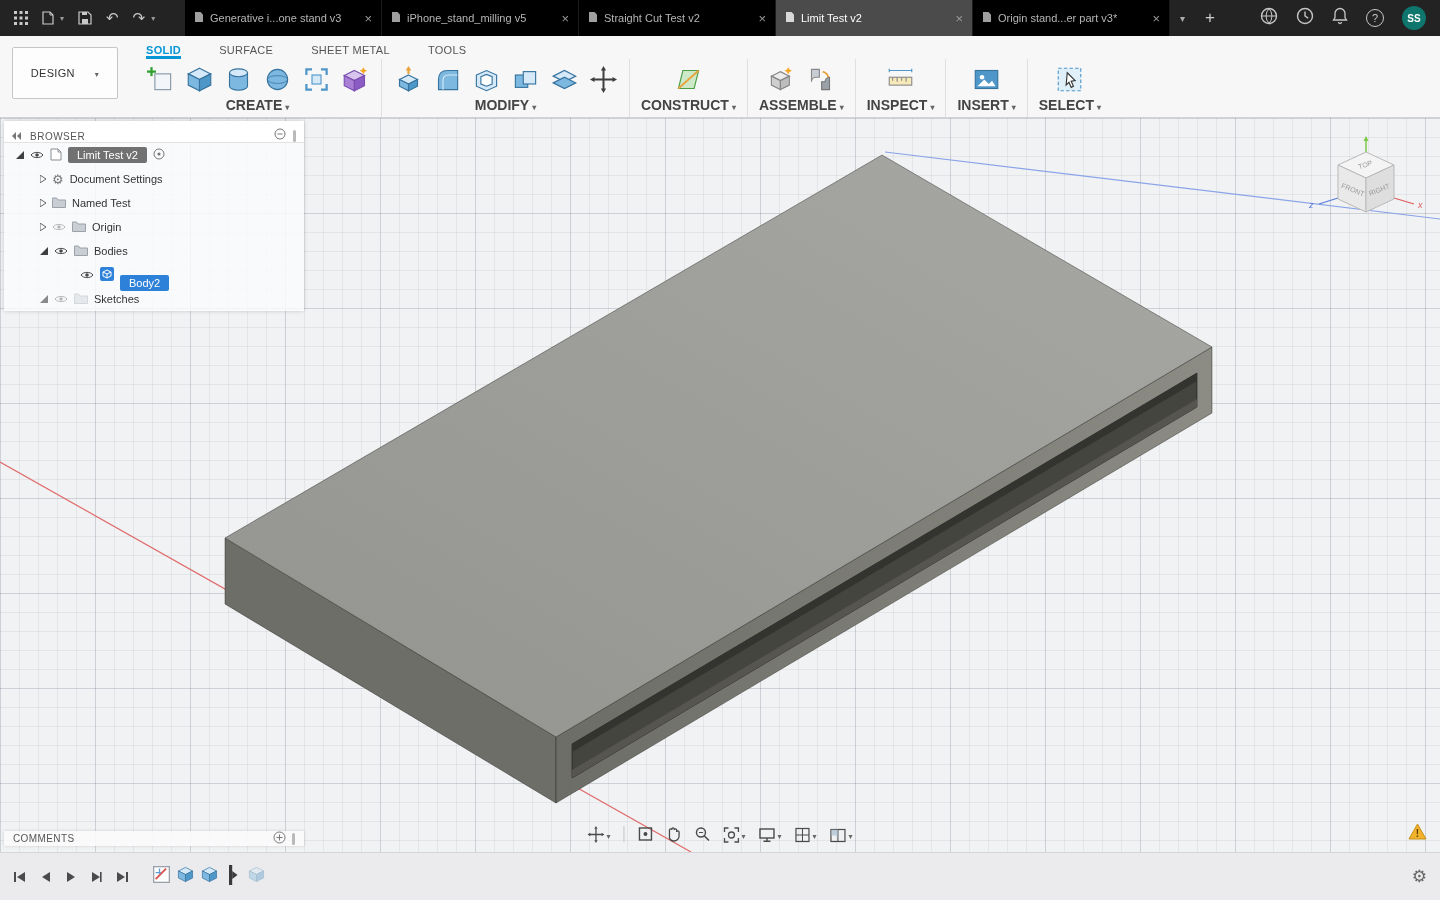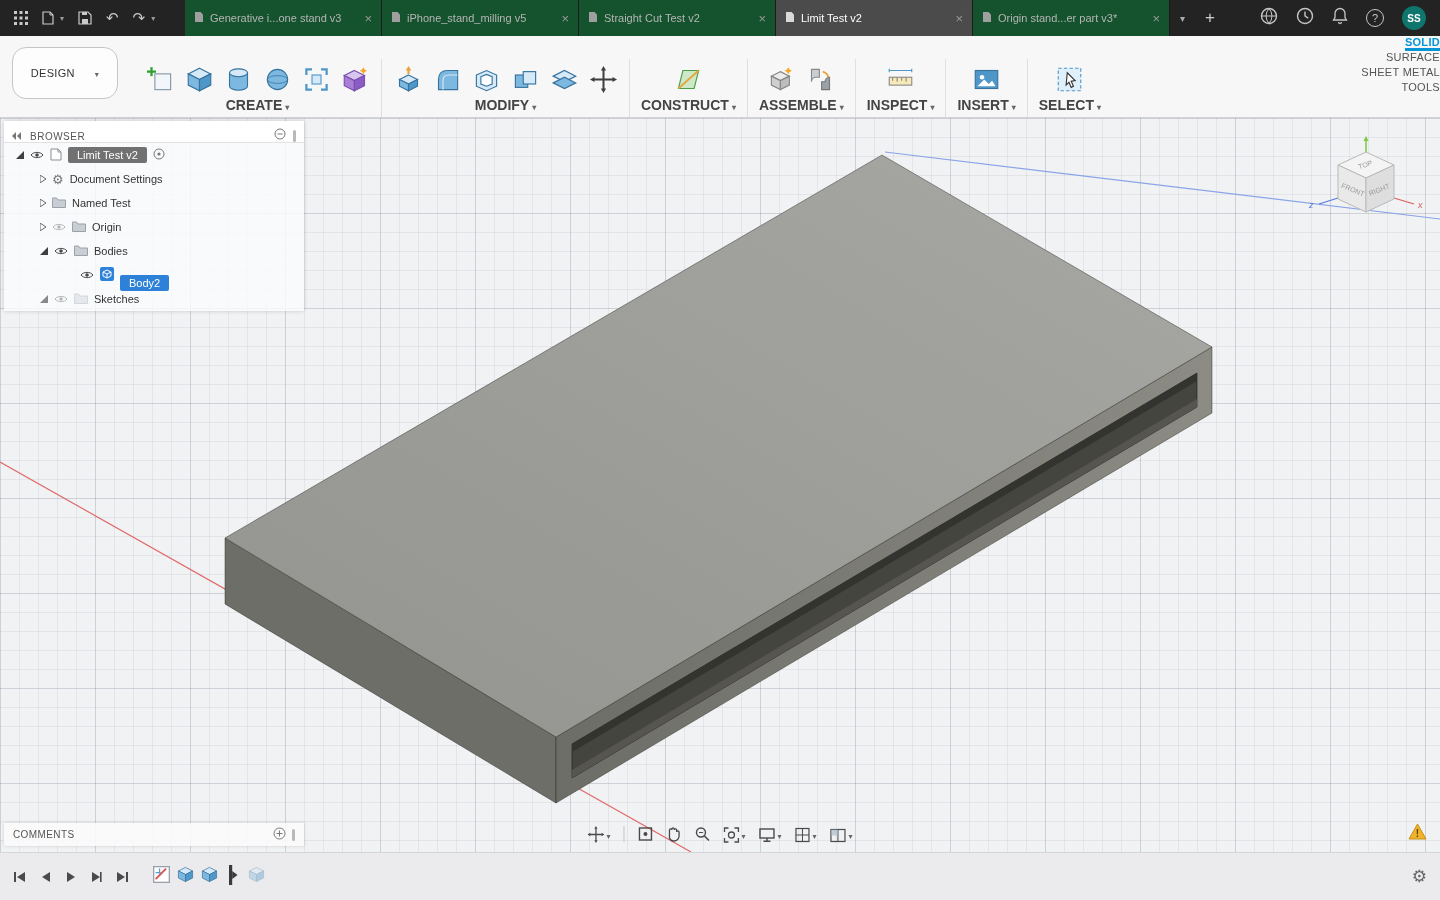--- a/index.html
+++ b/index.html
@@ -5,38 +5,38 @@
   * { box-sizing: border-box; margin: 0; padding: 0; }
   html,body { width:1440px; height:900px; overflow:hidden; font-family:"Liberation Sans", sans-serif; }
 
   
   .topbar { display:flex; align-items:center; height:36px; background:#232323; }
   .tb-tools { display:flex; align-items:center; gap:14px; padding:0 14px; width:185px; flex:none; color:#c9c9c9; }
   .tb-tools svg { display:block; }
   .car { font-size:8px; color:#9a9a9a; margin-left:-8px; }
   .doc-tabs { display:flex; height:36px; }
   .dtab { width:197px; flex:none; display:flex; align-items:center; gap:6px; padding:0 9px;
-          background:#14532d; border-right:1px solid #1b1b1b; color:#b5b5b5; font-size:11px; cursor:default; }
+          background:#000000; border-right:1px solid #1b1b1b; color:#b5b5b5; font-size:11px; cursor:default; }
   .dtab.active { background:#4b4b4b; color:#fff; }
   .dlabel { flex:1; white-space:nowrap; overflow:hidden; text-overflow:ellipsis; }
   .closex { color:#9a9a9a; font-size:13px; line-height:1; }
   .tab-caret { color:#aaa; font-size:10px; padding:0 10px; }
   .tab-add { color:#cfcfcf; font-size:17px; padding:0 10px; }
   .tb-right { margin-left:auto; display:flex; align-items:center; gap:18px; padding-right:14px; color:#c6c6c6; }
   .avatar { width:24px; height:24px; border-radius:50%; background:#0f766e; color:#fff; font-size:10px; font-weight:bold;
             display:flex; align-items:center; justify-content:center; }
   .helpq { width:18px; height:18px; border-radius:50%; border:1.4px solid #c6c6c6; font-size:11px;
            display:flex; align-items:center; justify-content:center; }
 
   
   .ribbon { position:relative; height:82px; background:#f7f7f7; border-bottom:1px solid #d2d2d2; }
   .design-btn { position:absolute; left:12px; top:11px; width:106px; height:52px; background:#fdfdfd;
-                border:1px solid #c6c6c6; border-radius:14px; display:flex; align-items:center; justify-content:center;
+                border:1px solid #c6c6c6; border-radius:2px; display:flex; align-items:center; justify-content:center;
                 gap:20px; font-size:11px; color:#333; letter-spacing:.3px; }
-  .rtabs { display:flex; margin-left:146px; height:23px; align-items:flex-end; font-size:11px; color:#555;flex-direction:column; }
+  .rtabs { display:flex; gap:38px; margin-left:146px; height:23px; align-items:flex-end; font-size:11px; color:#555; }
   .rtab { padding-bottom:3px; letter-spacing:.3px; }
   .rtab.active { color:#0696d7; font-weight:bold; border-bottom:3px solid #0696d7; padding-bottom:0; }
   .rgroups { display:flex; margin-left:134px; height:58px; }
   .group { display:flex; flex-direction:column; justify-content:space-between; padding:3px 11px 4px; border-right:1px solid #e0e0e0; }
   .g-icons { display:flex; gap:9px; align-items:center; justify-content:center; flex:1; }
   .ticon { width:30px; height:30px; display:flex; align-items:center; justify-content:center; }
   .ticon svg { width:27px; height:27px; display:block; }
   .g-label { display:flex; align-items:flex-end; justify-content:center; gap:3px; font-size:14px; color:#444;font-weight:bold; }
   .dn::after { content:"▾"; font-size:8px; color:#666; }
 
@@ -68,21 +68,21 @@
   
   .viewcube { position:absolute; top:18px; right:14px; }
 
   
   .navbar { position:absolute; bottom:9px; left:50%; transform:translateX(-50%);
             display:flex; align-items:center; gap:13px; color:#4a4a4a; }
   .nico { display:flex; align-items:end; gap:2px; }
   .nsep { width:1px; height:16px; background:#c4c4c4; }
 
   
-  .comments { position:absolute; left:4px; bottom:6px; width:300px; height:23px; background:rgba(250,251,252,.88);
+  .comments { position:absolute; left:4px; bottom:6px; width:300px; height:15px; background:rgba(250,251,252,.88);
               box-shadow:0 0 3px rgba(0,0,0,.15); display:flex; align-items:center; gap:6px; padding:0 9px;
               font-size:10px; color:#555; letter-spacing:.4px; }
   .comments .sp { flex:1; }
 
   .warn { position:absolute; right:13px; bottom:8px; }
 
   
   .timeline { height:48px; background:#ebebed; border-top:1px solid #d6d6d8; display:flex; align-items:center; padding:0 13px; }
   .pb { display:flex; gap:13px; align-items:center; }
   .pb svg { display:block; }

